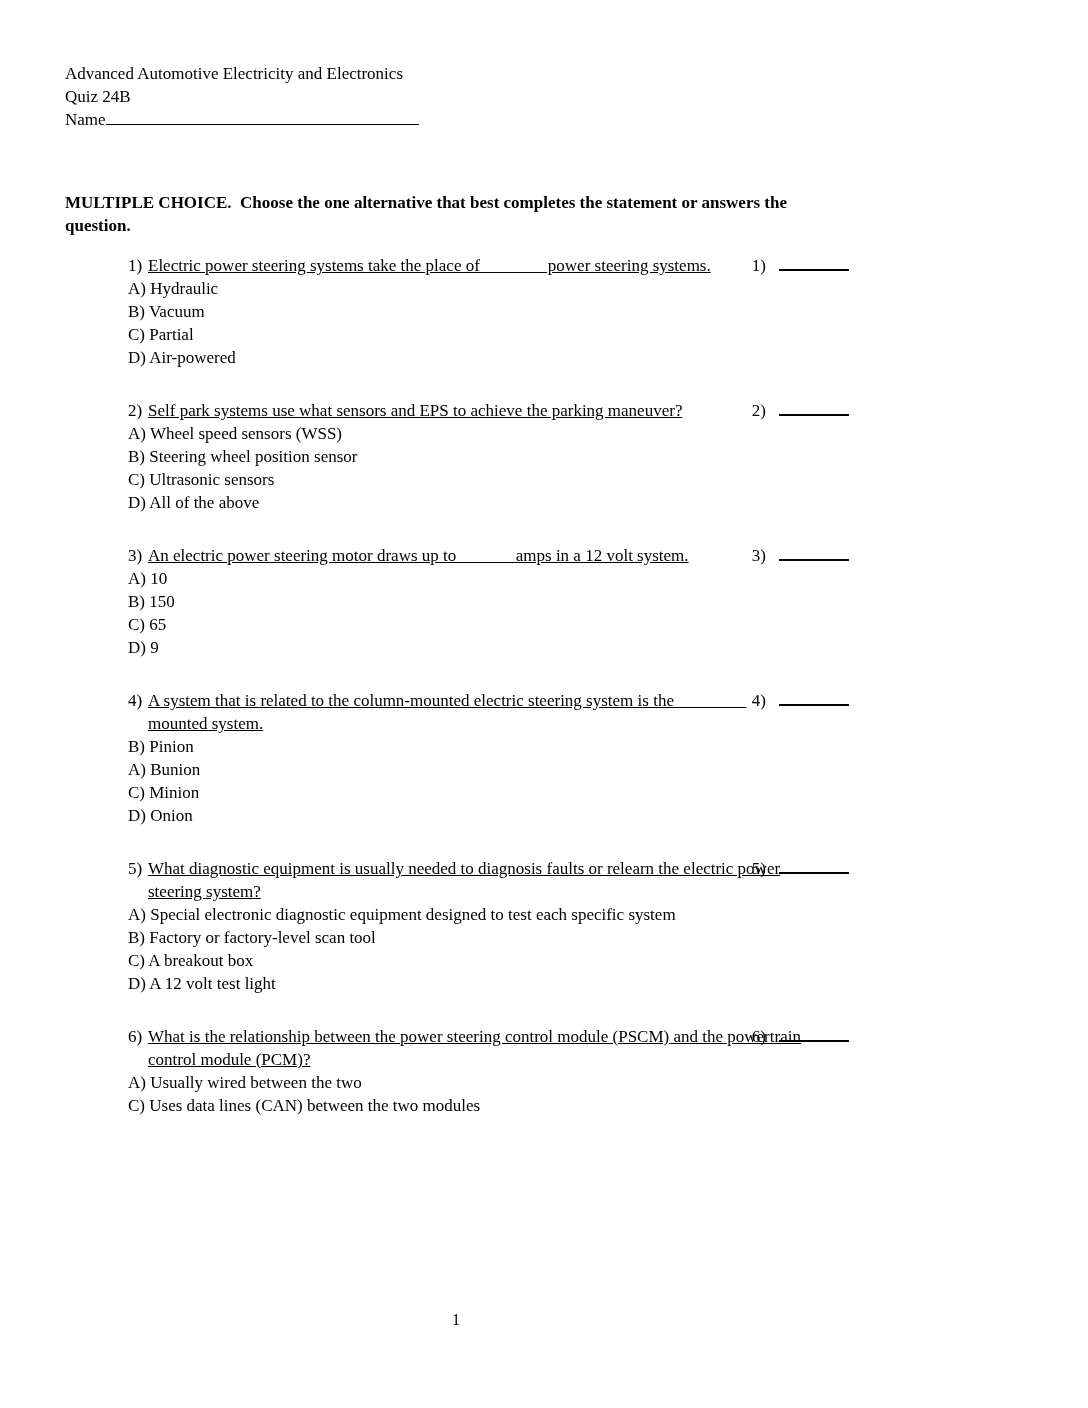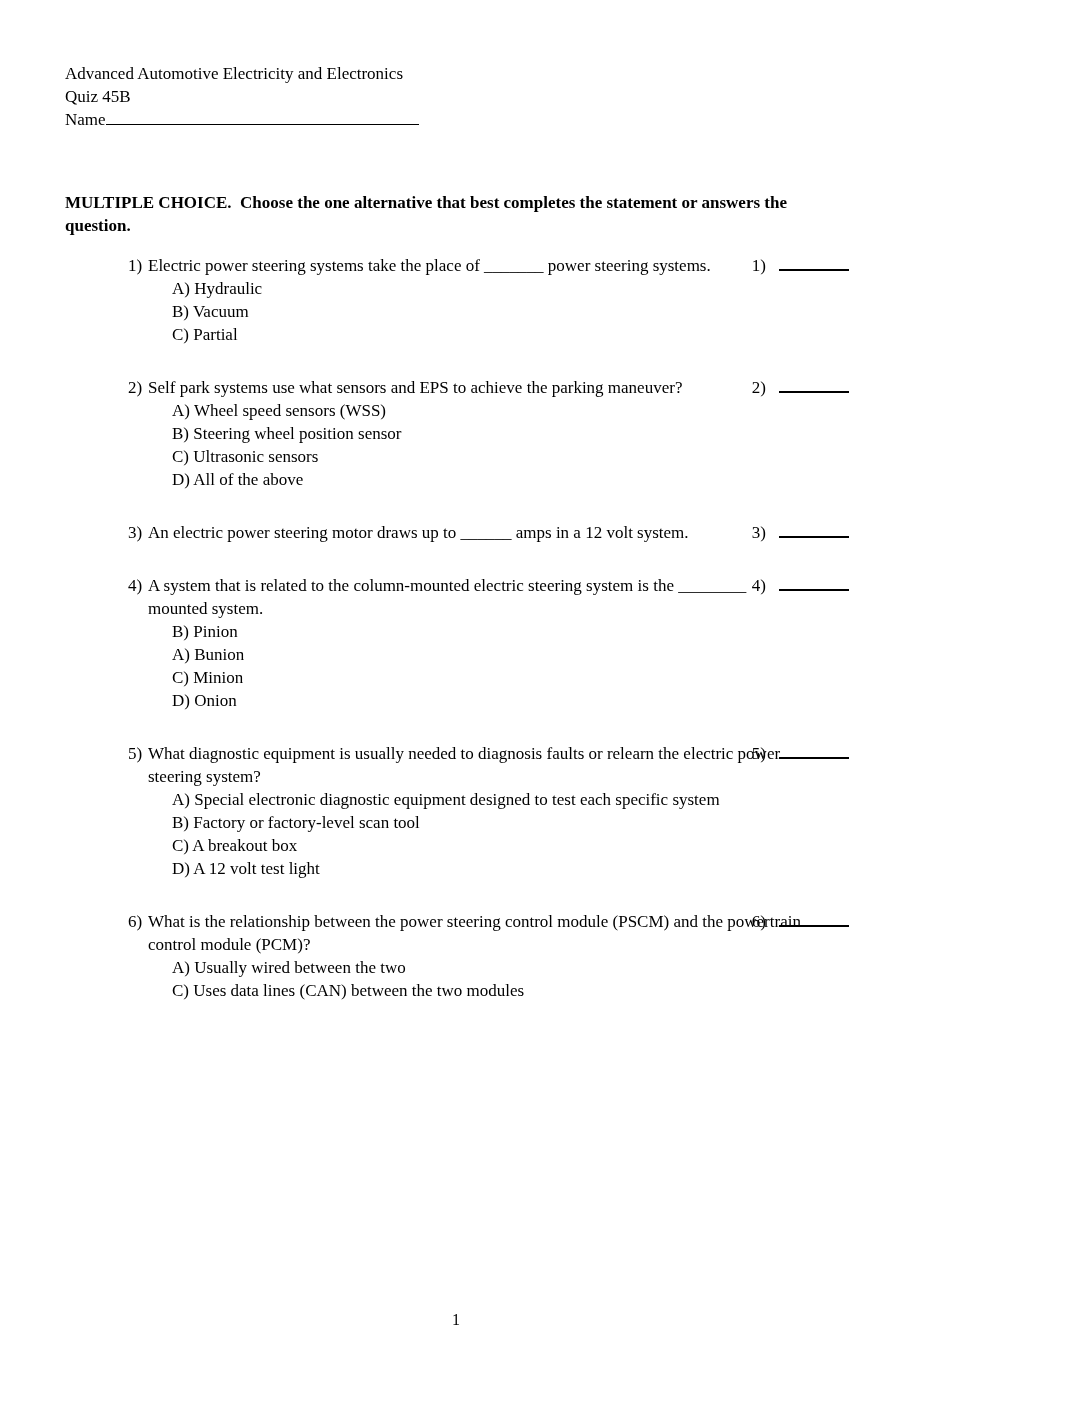--- a/index.html
+++ b/index.html
@@ -35,22 +35,22 @@
   
   .questions { margin-top: 17px; }
   .question {
     position: relative;
     margin-left: 63px;
     margin-bottom: 30px;
   }
   .q-main { width: 792px; }
   .q-head { display: flex; align-items: flex-start; }
   .q-num { flex: 0 0 20px; }
-  .q-text { flex: 1; white-space: pre-line; }
-  .choices { margin-left: 44px; }
+  .q-text { flex: 1; white-space: pre-line; text-decoration: underline; }
+  .choices { }
   .choice { }
 
   .q-ans {
     position: absolute;
     right: 0;
     top: 0;
     white-space: nowrap;
   }
   .ans-blank {
     display: inline-block;
@@ -69,41 +69,42 @@
     font-size: 16px;
   }
 </style>
 </head>
 <body>
 
 <div class="page">
 
   <div class="doc-header">
     <div>Advanced Automotive Electricity and Electronics</div>
-    <div>Quiz 45B</div>
+    <div>Quiz 24B</div>
   </div>
 
   <div class="name-row">
     <span>Name</span><span class="name-blank"></span>
   </div>
 
   <div class="instructions">MULTIPLE CHOICE.&nbsp; Choose the one alternative that best completes the statement or answers the question.</div>
 
   <div class="questions">
 
     <div class="question">
       <div class="q-main">
         <div class="q-head">
           <span class="q-num">1)</span>
           <span class="q-text">Electric power steering systems take the place of _______ power steering systems.</span>
         </div>
         <div class="choices">
           <div class="choice">A) Hydraulic</div>
           <div class="choice">B) Vacuum</div>
           <div class="choice">C) Partial</div>
+          <div class="choice">D) Air-powered</div>
         </div>
       </div>
       <div class="q-ans">
         <span>1)</span><span class="ans-blank"></span>
       </div>
     </div>
 
     <div class="question">
       <div class="q-main">
         <div class="q-head">
@@ -121,20 +122,26 @@
         <span>2)</span><span class="ans-blank"></span>
       </div>
     </div>
 
     <div class="question">
       <div class="q-main">
         <div class="q-head">
           <span class="q-num">3)</span>
           <span class="q-text">An electric power steering motor draws up to ______ amps in a 12 volt system.</span>
         </div>
+        <div class="choices">
+          <div class="choice">A) 10</div>
+          <div class="choice">B) 150</div>
+          <div class="choice">C) 65</div>
+          <div class="choice">D) 9</div>
+        </div>
       </div>
       <div class="q-ans">
         <span>3)</span><span class="ans-blank"></span>
       </div>
     </div>
 
     <div class="question">
       <div class="q-main">
         <div class="q-head">
           <span class="q-num">4)</span>

